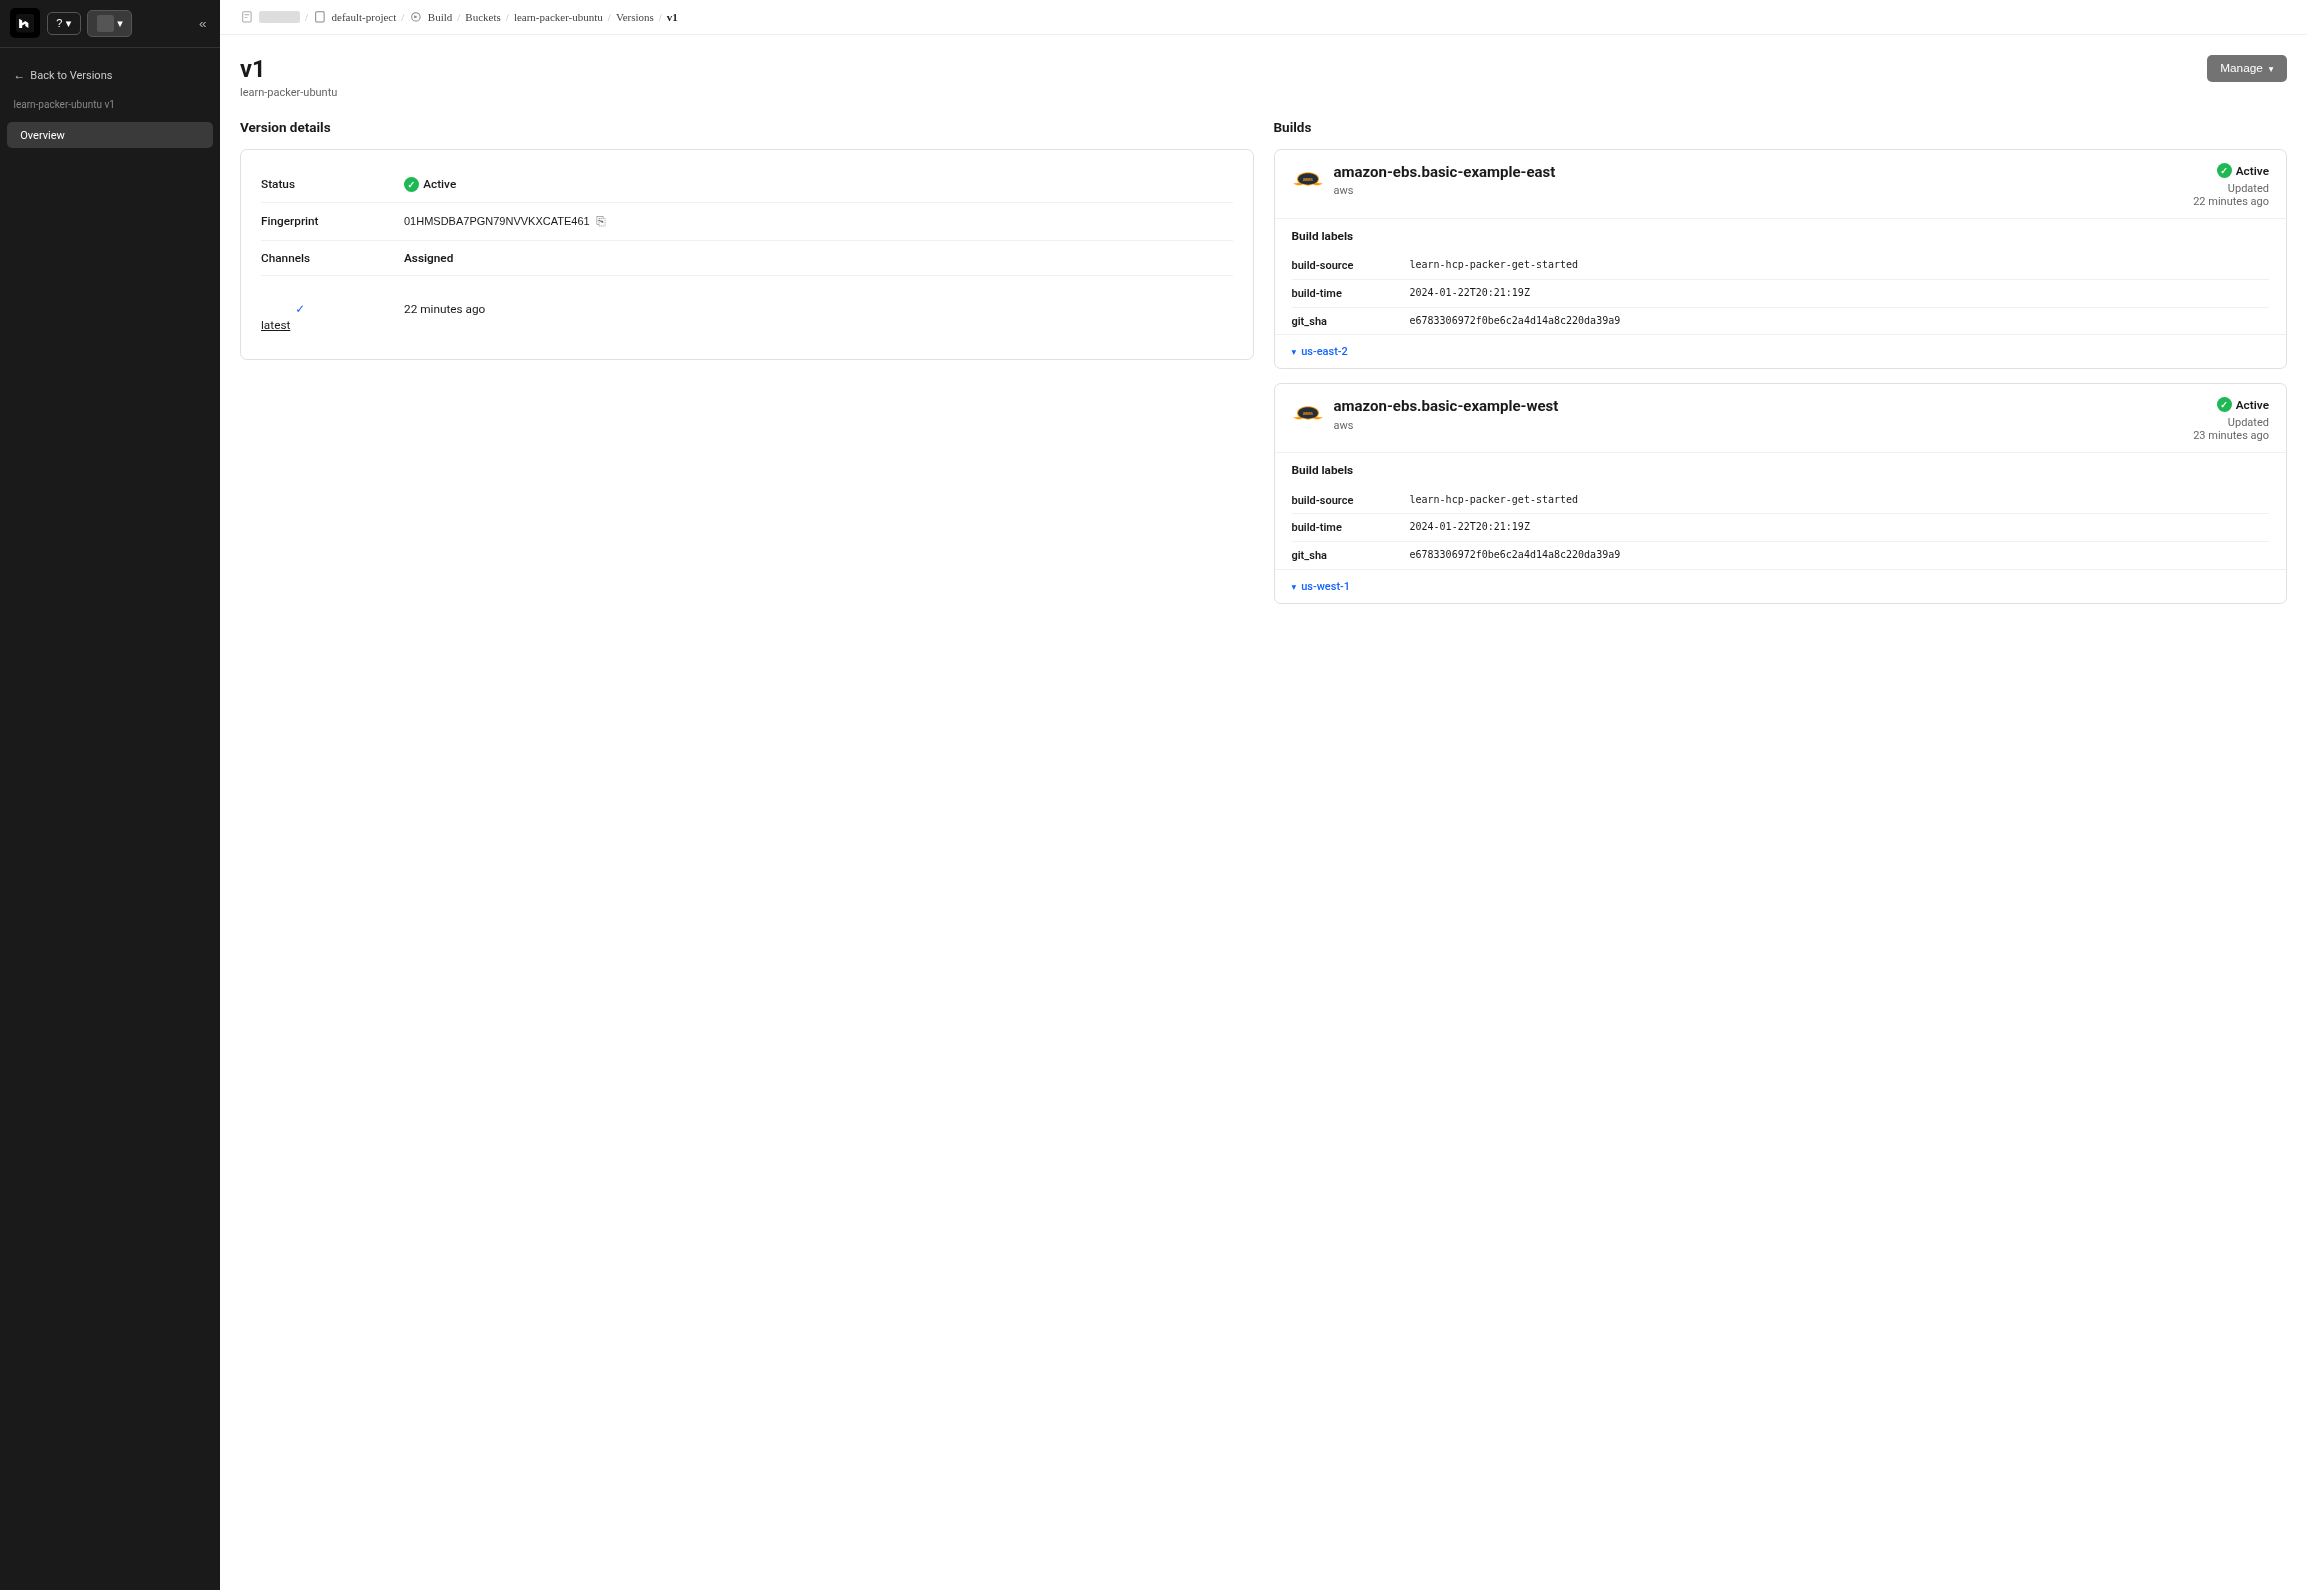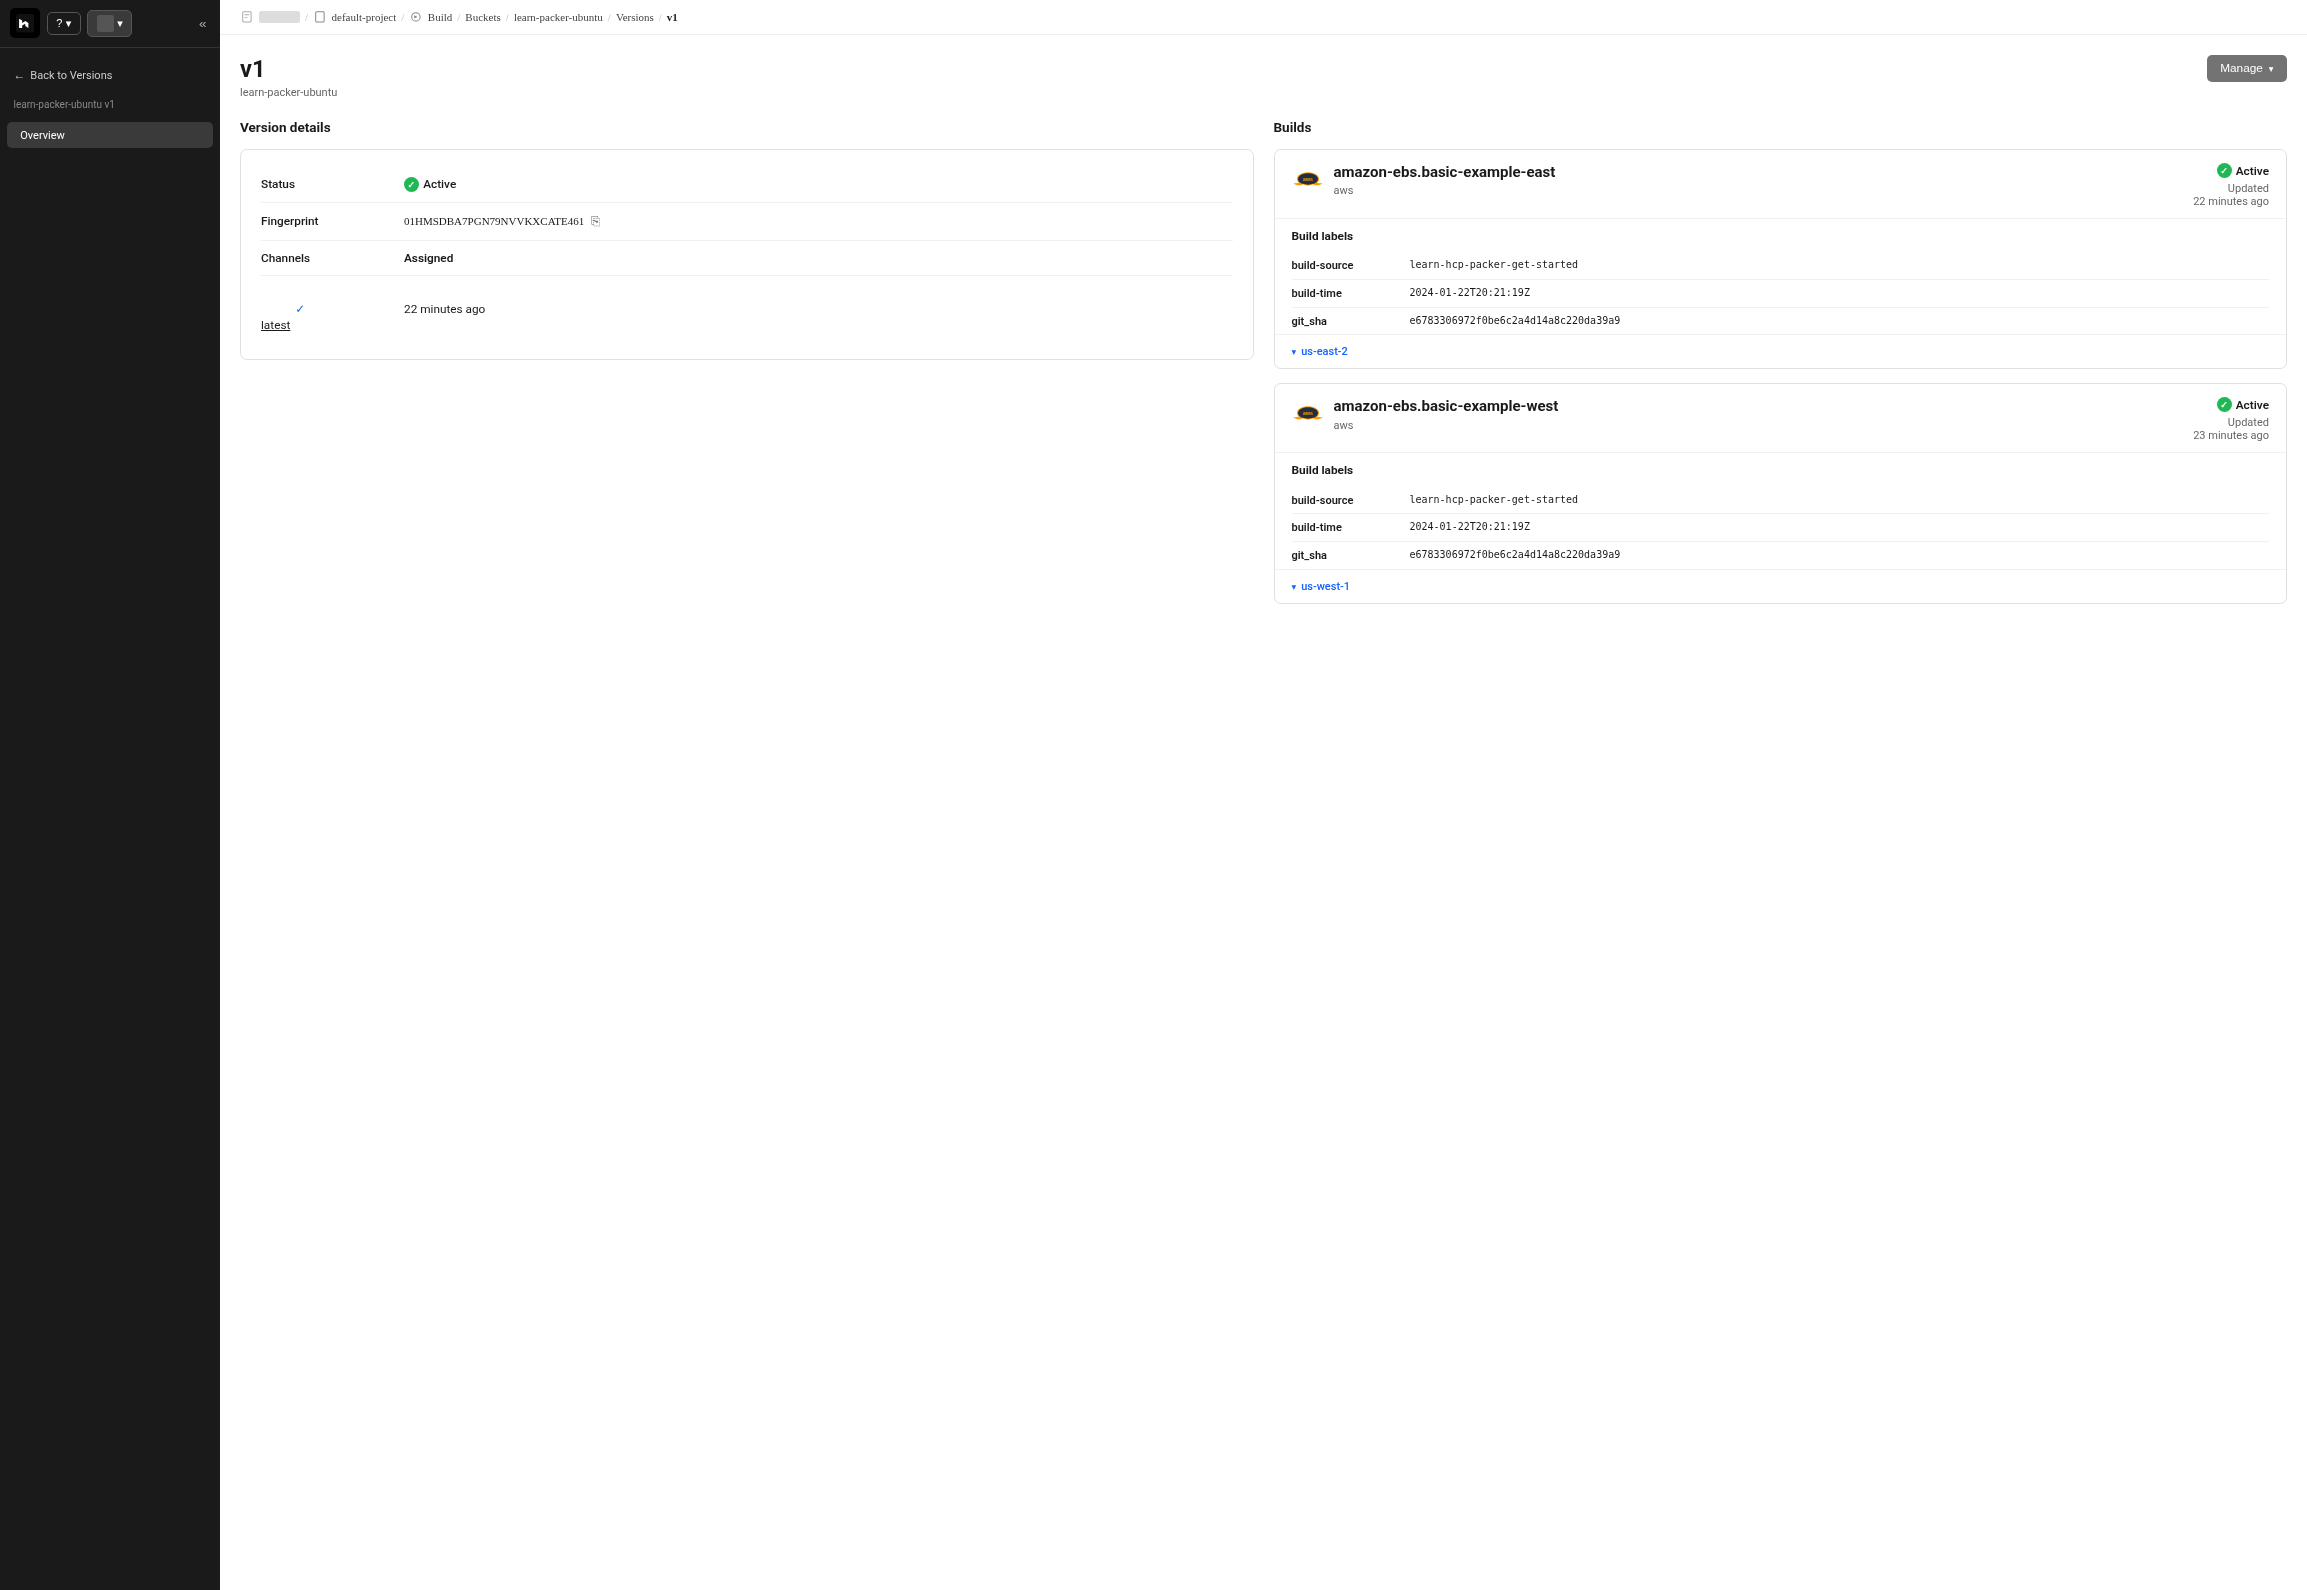--- a/index.html
+++ b/index.html
@@ -211,21 +211,21 @@
       color: #1a1a1a;
       text-decoration: underline;
       cursor: pointer;
       margin-top: 32px;
     }
     .verified-icon {
       color: #1563ff;
       font-size: 11.8px;
     }
     .fingerprint-val {
-      font-family: Liberation Serif, serif;
+      font-family: Liberation Sans, sans-serif;
       font-size: 11px;
     }
 
     
     .build-card {
       border: 0.8px solid #e0e0e0;
       border-radius: 6.8px;
       margin-bottom: 13.5px;
       overflow: hidden;
     }

